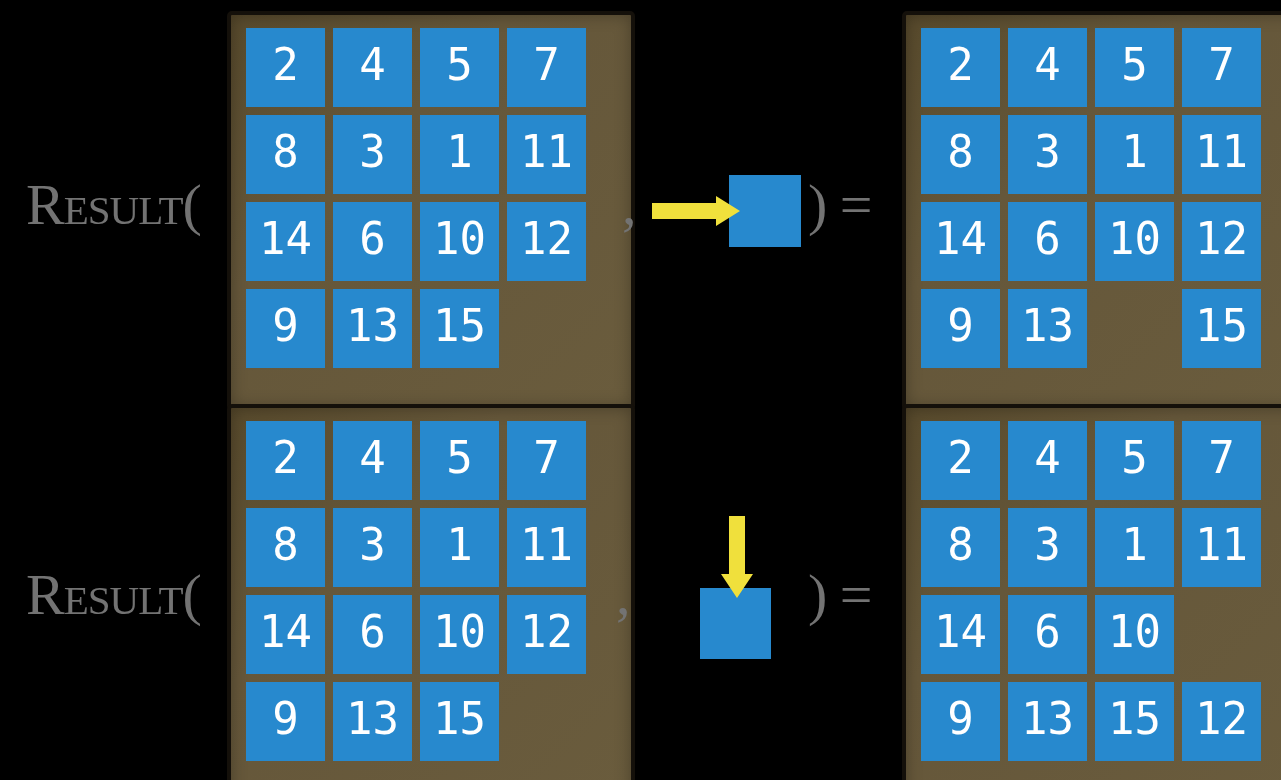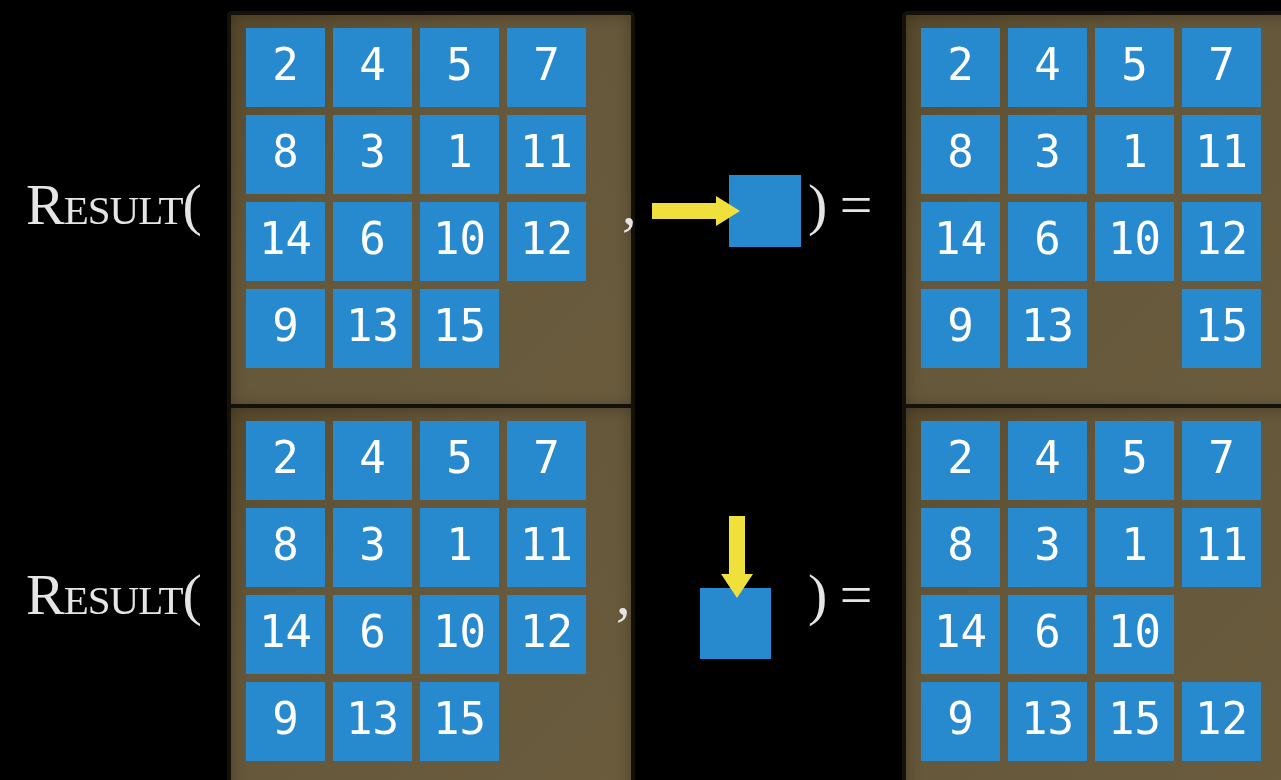--- a/index.html
+++ b/index.html
@@ -7,21 +7,21 @@
     width: 1281px; height: 780px;
     background: #000000;
     position: relative;
     overflow: hidden;
     font-family: "Liberation Serif", "DejaVu Serif", serif;
   }
 
   
   .func-label, .comma, .close-eq {
     position: absolute;
-    color: #e5e5e5;
+    color: #737373;
     font-family: "Liberation Serif", "DejaVu Serif", serif;
     font-size: 58px;
     line-height: 1.0;
     white-space: pre;
     letter-spacing: -1px;
   }
   .func-label { font-variant: small-caps; }
 
   
   .frame {

